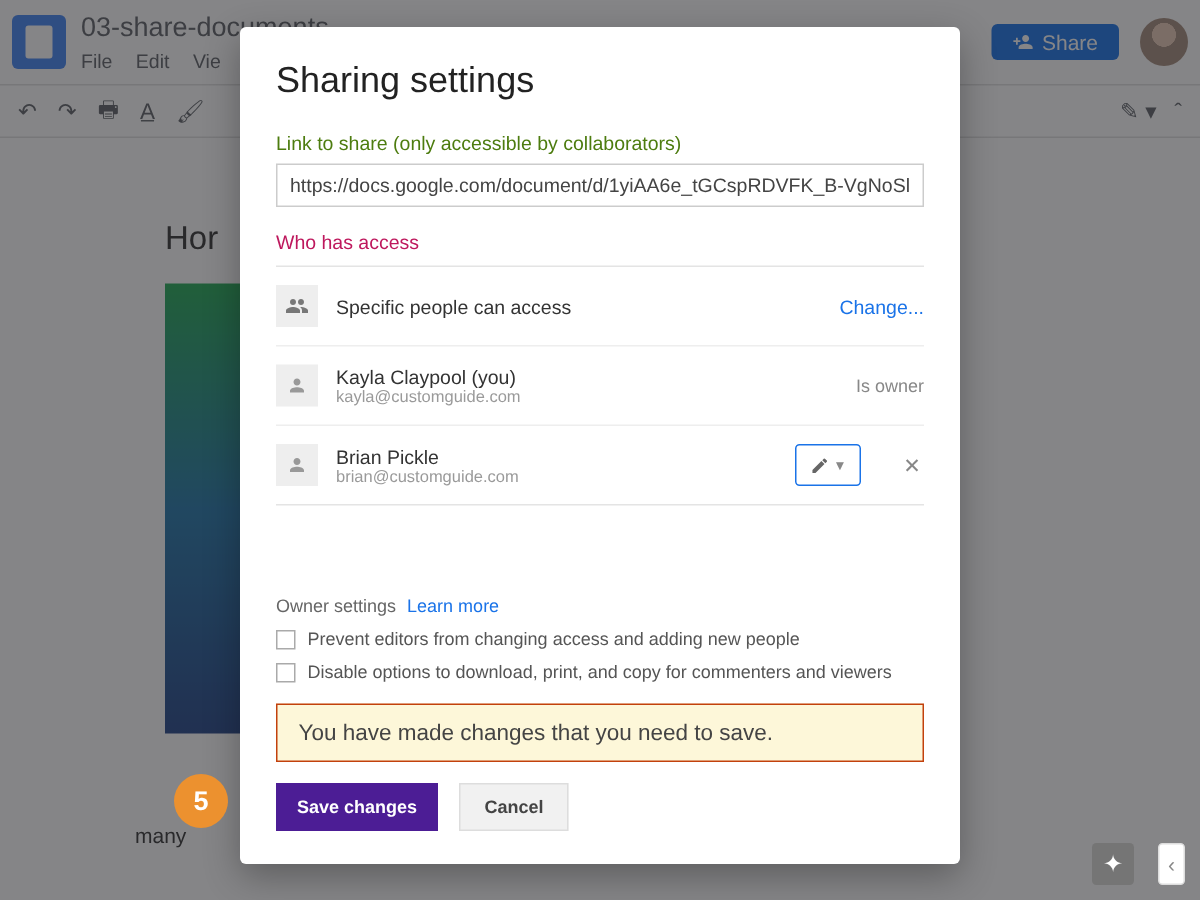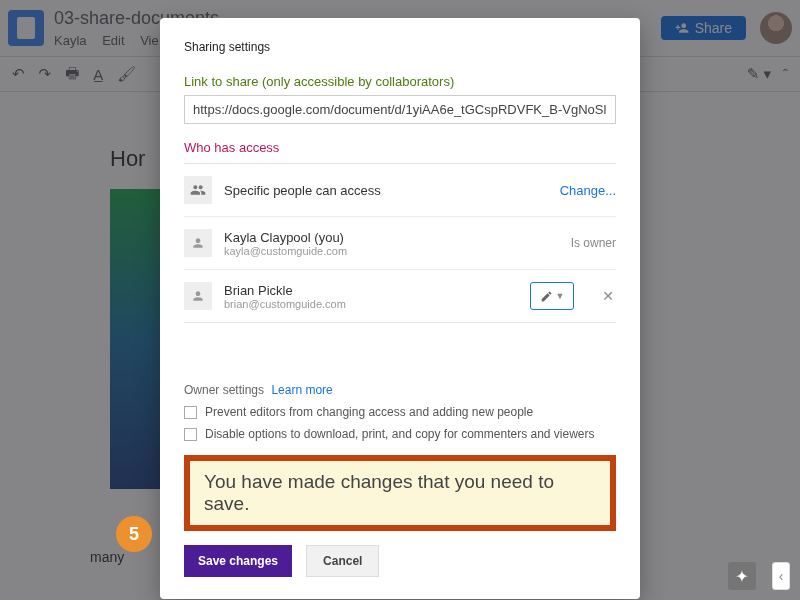--- a/index.html
+++ b/index.html
@@ -22,41 +22,41 @@
   .toolbar { height:36px; border-top:1px solid #e0e0e0; border-bottom:1px solid #e0e0e0; display:flex; align-items:center; padding:0 12px; gap:14px; color:#5f6368; font-size:15px;}
   .toolbar-right { margin-left:auto; display:flex; gap:12px; align-items:center;}
   .page-area { padding:24px 60px; }
   .page { background:#fff; width:680px; margin:0 auto; padding:24px 50px; font-size:14px; color:#333; line-height:1.7;}
   .page h1 { font-size:22px; margin-bottom:12px; color:#333; font-weight:normal;}
   .page .img { width:130px; height:300px; background:linear-gradient(#2a5,#27a,#248); float:left; margin-right:14px;}
   
   .dim { position:absolute; inset:0; background:rgba(32,33,36,0.55); }
   
   .modal { position:absolute; top:18px; left:160px; width:480px; background:#fff; border-radius:4px; box-shadow:0 8px 24px rgba(0,0,0,0.3); padding:22px 24px 22px 24px;}
-  .modal h2 { font-size:12px; font-weight:400; color:#222; margin-bottom:20px;}
+  .modal h2 { font-size:24px; font-weight:400; color:#222; margin-bottom:20px;}
   .label { font-size:13px; color:#4d7c0f; margin-bottom:6px;}
   .linkbox { width:100%; border:1px solid #ccc; padding:6px 8px; font-size:13px; font-family:Arial; color:#444;}
   .section-title { font-size:13px; color:#be185d; margin:16px 0 8px;}
   .access-list { border-top:1px solid #e4e4e4;}
   .access-row { display:flex; align-items:center; padding:12px 0; border-bottom:1px solid #eee; gap:12px;}
   .access-row:last-child { border-bottom:1px solid #e4e4e4;}
   .ico-box { width:28px;height:28px; background:#eee; display:flex;align-items:center;justify-content:center; color:#777;}
   .person-info { flex:1; }
   .person-name { font-size:13px; color:#333;}
   .person-email { font-size:11px; color:#9a9a9a;}
   .row-action { font-size:12px; color:#888;}
   .change-link { color:#1a73e8; font-size:13px; cursor:pointer;}
   .perm-btn { border:1px solid #1a73e8; border-radius:3px; height:28px; width:44px; display:flex; align-items:center; justify-content:center; gap:3px; color:#666;}
   .perm-btn .caret { font-size:9px; color:#888;}
   .remove-x { color:#888; font-size:14px; margin-left:14px; cursor:pointer; width:16px; text-align:center;}
   .owner-settings { font-size:12px; color:#666; margin-top:60px;}
   .owner-settings .learn { color:#1a73e8; margin-left:4px;}
   .cb-row { display:flex; align-items:flex-start; gap:8px; font-size:12px; color:#555; margin-top:8px;}
   .cb { width:13px; height:13px; border:1px solid #aaa; flex-shrink:0; margin-top:1px; background:#fff;}
-  .notice { background:#fdf7d9; border:6px solid #c2410c; padding:10px 14px; font-size:19px; color:#444; margin-top:14px;}
+  .notice { background:#fdf7d9; border:1px solid #c2410c; padding:10px 14px; font-size:15px; color:#444; margin-top:14px;}
   .buttons { display:flex; gap:14px; margin-top:14px;}
   .btn-primary { background:#4c1d95; color:#fff; border:none; font-size:12px; font-weight:bold; padding:8px 14px; cursor:pointer;}
   .btn-secondary { background:#f1f1f1; border:1px solid #ddd; color:#444; font-size:12px; font-weight:bold; padding:8px 16px; cursor:pointer;}
   
   .callout { position:absolute; top:516px; left:116px; width:36px;height:36px; background:#ec912f; border-radius:50%; color:#fff; font-weight:bold; font-size:18px; display:flex;align-items:center;justify-content:center;}
   .callout::after { content:""; position:absolute; right:-8px; top:11px; border:8px solid transparent; border-left-color:#ec912f;}
   
   .dock { position:absolute; right:10px; bottom:10px; display:flex; gap:16px; align-items:center;}
   .dock-btn { width:28px;height:28px; background:#757575; border-radius:3px; display:flex;align-items:center;justify-content:center; color:#fff; font-size:16px;}
   .chev-left { width:18px;height:28px; border:1px solid #ddd; border-radius:3px; display:flex;align-items:center;justify-content:center; color:#888; font-size:14px; background:#fff;}
@@ -64,21 +64,21 @@
 </style>
 </head>
 <body>
 
 <div class="bg">
   <div class="appbar">
     <div class="docs-icon"></div>
     <div class="title-area">
       <div class="doc-title">03-share-documents</div>
       <div class="menus">
-        <span>Kayla</span>
+        <span>File</span>
         <span>Edit</span>
         <span>Vie</span>
       </div>
     </div>
     <button class="share-btn">
       <svg width="14" height="14" viewBox="0 0 24 24" fill="#fff">
           <path d="M15 12c2.2 0 4-1.8 4-4s-1.8-4-4-4-4 1.8-4 4 1.8 4 4 4zm-9-2V7H4v3H1v2h3v3h2v-3h3v-2H6zm9 4c-2.7 0-8 1.3-8 4v2h16v-2c0-2.7-5.3-4-8-4z"></path>
         </svg>
       <span>Share</span>
     </button>

